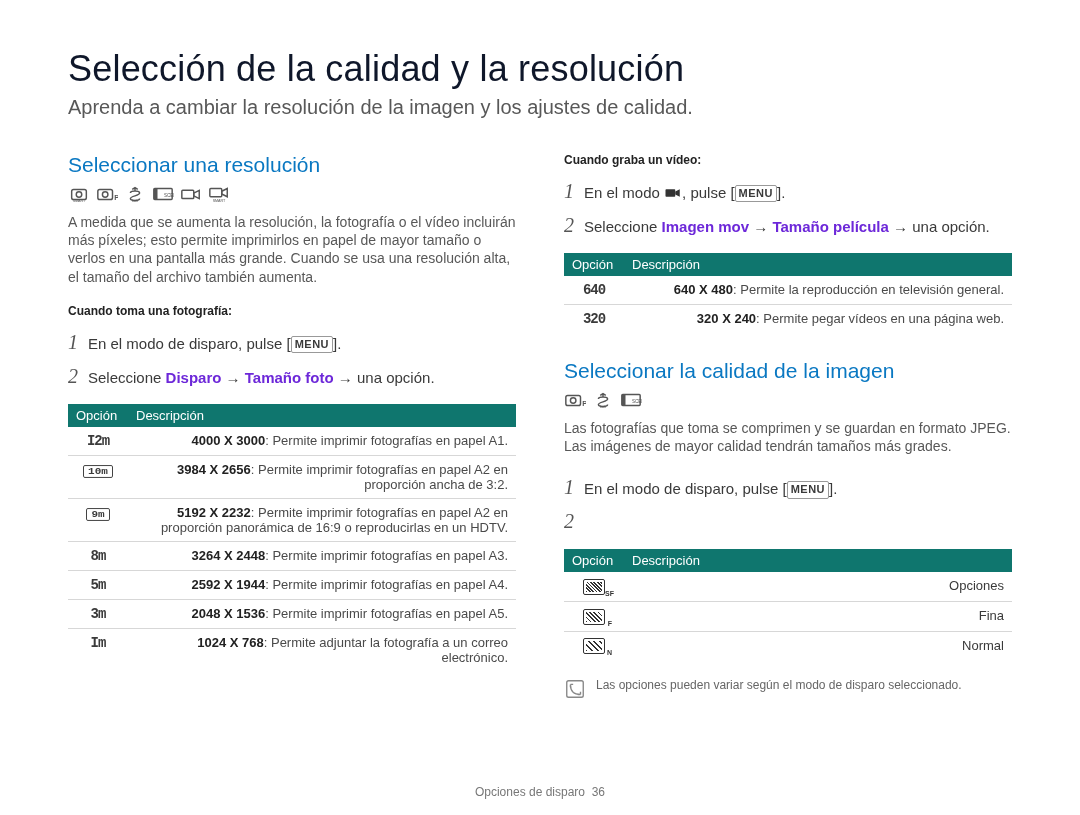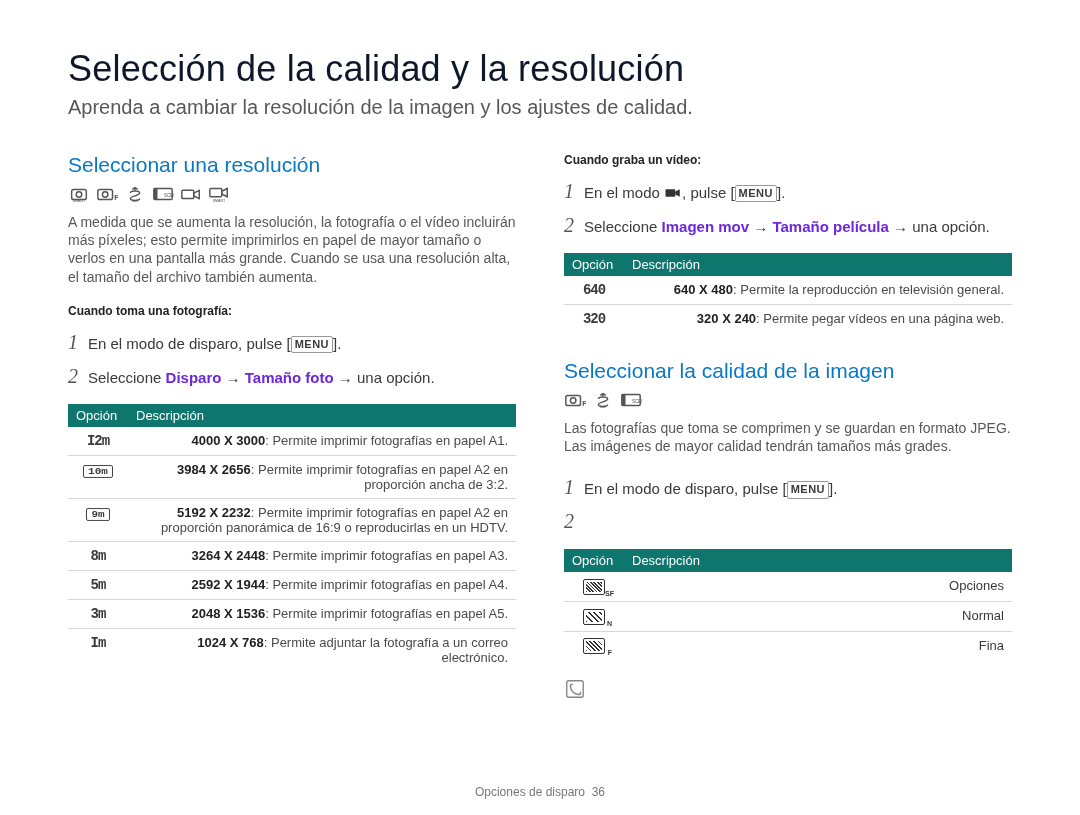--- a/index.html
+++ b/index.html
@@ -229,35 +229,36 @@
         <tbody>
             <tr>
           <th class="narrow">Opción</th>
           <th>Descripción</th>
         </tr>
         <tr>
               <td class="opt-icon"><span class="q-icon q-sf"></span></td>
               <td>Opciones</td>
             </tr>
         <tr>
+              <td class="opt-icon"><span class="q-icon q-f"></span></td>
+              <td>Fina</td>
+            </tr>
+        <tr>
               <td class="opt-icon"><span class="q-icon q-n"></span></td>
               <td>Normal</td>
-            </tr>
-        <tr>
-              <td class="opt-icon"><span class="q-icon q-f"></span></td>
-              <td>Fina</td>
             </tr>
       </tbody>
         </table>
 
       <div class="note-row">
         <span class="note-icon"><svg viewBox="0 0 24 24">
               <rect x="3" y="3" width="18" height="18" rx="2" fill="none" stroke="#888" stroke-width="1.5"></rect>
               <path d="M7 7 Q7 18 18 18 M7 7 L7 10 M7 7 L10 7 M18 18 L15 18 M18 18 L18 15" fill="none" stroke="#888" stroke-width="1.5"></path>
             </svg></span>
+        <span>Las opciones pueden variar según el modo de disparo seleccionado.</span>
       </div>
     </div>
   </div>
 
   <div class="footer">
     <span>Opciones de disparo</span>&nbsp;&nbsp;<span>36</span>
   </div>
 </div>
 
 </body></html>

